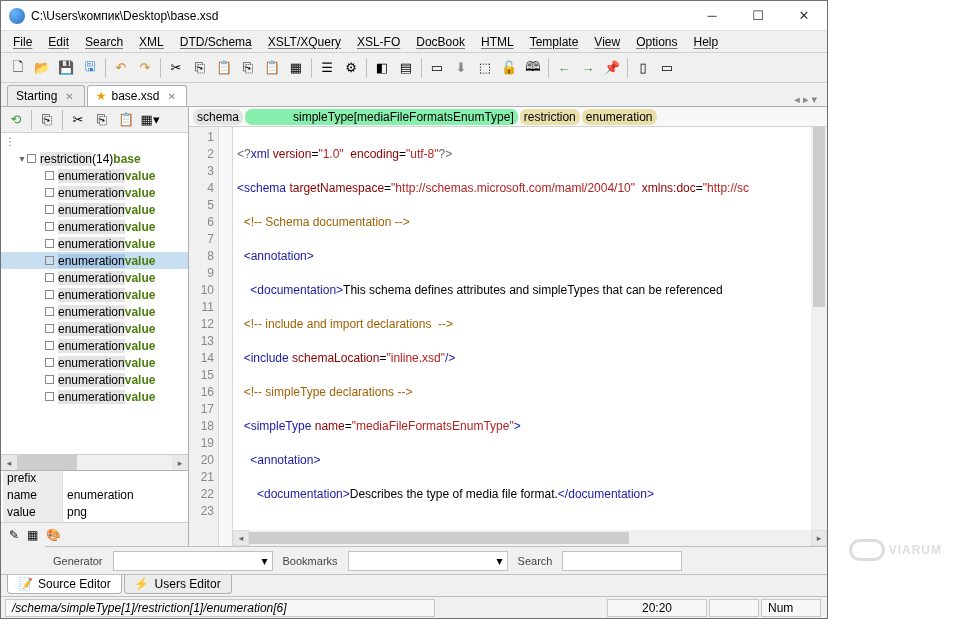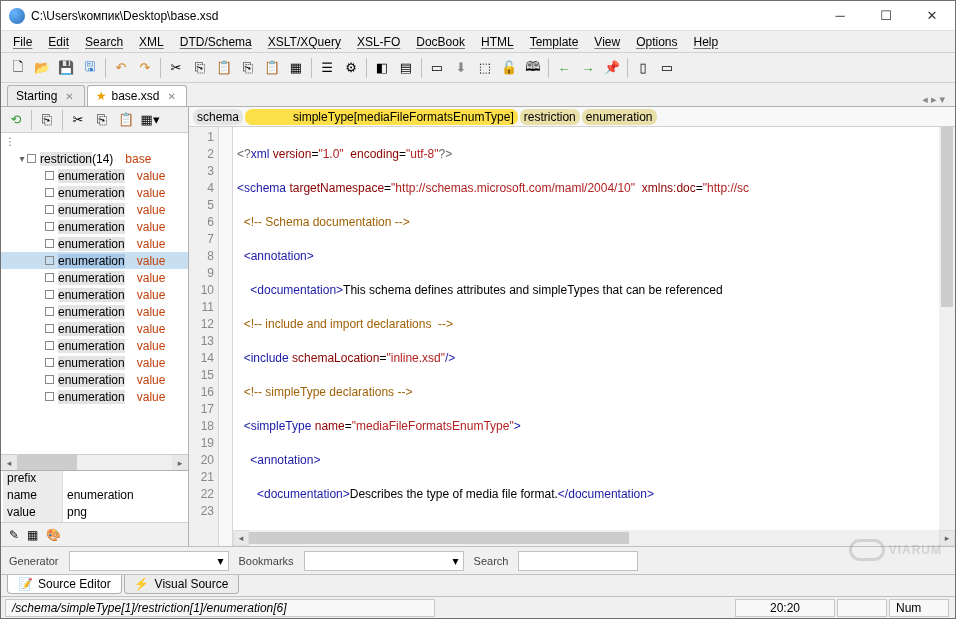--- a/index.html
+++ b/index.html
@@ -1,17 +1,17 @@
 <!DOCTYPE html>
 <html><head>
 <meta charset="utf-8">
 <style>
 * { margin:0; padding:0; box-sizing:border-box; font-family:"Segoe UI","Tahoma",sans-serif; font-size:12px; }
 body { background:#fff; overflow:hidden; }
-.window { width:956px; height:619px; border:1px solid #707070; background:#f0f0f0; display:flex; flex-direction:column; }
+.window { width:828px; height:619px; border:1px solid #707070; background:#f0f0f0; display:flex; flex-direction:column; }
 
 
 .titlebar { height:30px; background:#fff; display:flex; align-items:center; padding:0 0 0 8px; border-bottom:1px solid #e0e0e0; }
 .titlebar .icon { width:16px; height:16px; background:radial-gradient(circle at 30% 30%,#6bb6ff,#2a6db8); border-radius:50%; margin-right:6px; }
 .titlebar .title { flex:1; font-size:12px; }
 .titlebar .btn { width:46px; height:30px; display:flex; align-items:center; justify-content:center; font-size:13px; color:#333; }
 
 
 .menubar { height:22px; background:#f0f0f0; display:flex; align-items:center; padding:0 4px; border-bottom:1px solid #d0d0d0; }
 .menubar span { padding:3px 8px; text-decoration:underline; text-decoration-color:#777; text-underline-offset:2px; cursor:default; }
@@ -36,39 +36,39 @@
 .left { width:188px; background:#f0f0f0; border-right:1px solid #b0b0b0; display:flex; flex-direction:column; }
 .left-toolbar { height:26px; display:flex; align-items:center; padding:2px 4px; gap:2px; border-bottom:1px solid #d0d0d0; }
 .left-tree { flex:1; overflow:hidden; background:#fff; position:relative; }
 .tree-row { display:flex; align-items:center; height:17px; padding-left:4px; white-space:nowrap; font-size:11px; }
 .tree-row.indent1 { padding-left:16px; }
 .tree-row.indent2 { padding-left:44px; }
 .tree-row .twisty { width:10px; text-align:center; color:#666; font-size:10px; }
 .tree-row .sq { width:9px; height:9px; border:1px solid #888; margin-right:4px; }
 .tree-row .lbl { color:#000; }
 .tree-row .lbl.hl { background:#e4e4e4; }
-.tree-row .extra { color:#c2410c; margin-left:12px; }
+.tree-row .extra { color:#4d7c0f; margin-left:0;font-weight:bold; }
 .tree-row.sel { background:#c8dff2; }
 .tree-row.sel .lbl { background:#a8c8e8; }
 .left-hscroll { height:16px; background:#f0f0f0; border-top:1px solid #ccc; display:flex; }
 .left-hscroll .arrow { width:16px; display:flex; align-items:center; justify-content:center; color:#666; font-size:9px; background:#e8e8e8; }
 .left-hscroll .track { flex:1; background:#f0f0f0; position:relative; }
 .left-hscroll .thumb { position:absolute; left:0; top:0; bottom:0; width:60px; background:#cdcdcd; }
 
 .left-props { border-top:1px solid #b0b0b0; background:#fff; }
 .left-props .prow { display:flex; height:17px; font-size:11px; padding-left:2px; }
 .left-props .prow .k { width:60px; background:#ececec; border-right:1px solid #ddd; padding-left:4px; }
 .left-props .prow .v { flex:1; padding-left:4px; }
 .left-icons { height:24px; display:flex; align-items:center; gap:8px; padding:0 8px; border-top:1px solid #d0d0d0; }
 
 
 .editor { flex:1; display:flex; flex-direction:column; background:#fff; overflow:hidden; }
 .breadcrumb { height:20px; display:flex; align-items:center; padding:0 4px; gap:2px; border-bottom:1px solid #d0d0d0; background:#f8f8f8; font-size:11px; }
 .breadcrumb .crumb { padding:1px 4px; background:#e4e4e4;border-radius:7px; }
-.breadcrumb .crumb.pink { background:#fde047;padding-left:48px; }
+.breadcrumb .crumb.pink { background:#86efac;padding-left:48px; }
 .breadcrumb .crumb.y { background:#e8e0a8; }
 
 .code-area { flex:1; display:flex; overflow:hidden; position:relative; font-family:"Consolas","Courier New",monospace; }
 .gutter { width:30px; background:#f0f0f0; border-right:1px solid #d8d8d8; text-align:right; padding:2px 4px 2px 0; color:#888; font-size:12px; line-height:17px; }
 .fold { width:14px; background:#f8f8f8; border-right:1px solid #d8d8d8; }
 .code { flex:1; padding:2px 4px; font-size:12px; line-height:17px; white-space:pre; overflow:hidden; position:relative; }
 .code .line { height:17px; }
 .t-tag { color:#1a1aa6; }
 .t-attr { color:#8b0000; }
 .t-str { color:#b22222; }
@@ -76,21 +76,21 @@
 .t-txt { color:#000; }
 .t-pi { color:#666; }
 .code .vscroll { position:absolute; right:0; top:0; bottom:16px; width:16px; background:#f0f0f0; }
 .code .vscroll .thumb { position:absolute; left:2px; right:2px; top:0; height:180px; background:#cdcdcd; }
 .code .hscroll-outer { position:absolute; left:0; right:0; bottom:0; height:16px; background:#f0f0f0; display:flex; }
 .code .hscroll-outer .arrow { width:16px; display:flex; align-items:center; justify-content:center; color:#666; font-size:9px; background:#e8e8e8; border:1px solid #ddd; }
 .code .hscroll-outer .track { flex:1; position:relative; }
 .code .hscroll-outer .thumb { position:absolute; left:0; top:2px; bottom:2px; width:380px; background:#cdcdcd; }
 
 
-.bottom-controls { height:28px; background:#f0f0f0; border-top:1px solid #c0c0c0; display:flex; align-items:center; padding:0 8px; gap:10px; }
+.bottom-controls { height:28px; background:#f0f0f0; border-top:1px solid #c0c0c0; display:flex; align-items:center; padding:0 8px; gap:10px;margin-left:44px; }
 .bottom-controls label { font-size:11px; color:#444; }
 .bottom-controls .field { background:#fff; border:1px solid #c0c0c0; height:20px; flex:0 0 160px; display:flex; align-items:center; justify-content:flex-end; padding:0 4px; }
 .bottom-tabs { height:22px; background:#f0f0f0; display:flex; align-items:flex-start; padding:0 6px; border-top:1px solid #c0c0c0; }
 .btab { padding:2px 10px; border:1px solid #b0b0b0; border-top:none; border-radius:0 0 4px 4px; background:#ececec; margin-right:2px; font-size:11px; display:flex; align-items:center; gap:5px; }
 .btab.active { background:#fff; }
 
 
 .statusbar { height:22px; background:#f0f0f0; border-top:1px solid #c0c0c0; display:flex; align-items:center; padding:0 4px; font-size:11px; }
 .statusbar .cell { border:1px solid #c8c8c8; padding:1px 6px; background:#f8f8f8; margin-right:2px; height:18px; display:flex; align-items:center; }
 .statusbar .cell.path { flex:0 0 auto; width:430px;font-style:italic; }
@@ -382,21 +382,21 @@
     <div class="field" style="flex:0 0 120px"></div>
   </div>
 
   <div class="bottom-tabs">
     <div class="btab active">
       <span>📝</span>
       <span>Source Editor</span>
     </div>
     <div class="btab">
       <span style="color:#d4a02a">⚡</span>
-      <span>Visual Source</span>
+      <span>Users Editor</span>
     </div>
   </div>
 
   <div class="statusbar">
     <div class="cell path">/schema/simpleType[1]/restriction[1]/enumeration[6]</div>
     <div class="spacer"></div>
     <div class="cell pos">20:20</div>
     <div class="cell" style="width:50px"></div>
     <div class="cell num">Num</div>
   </div>

